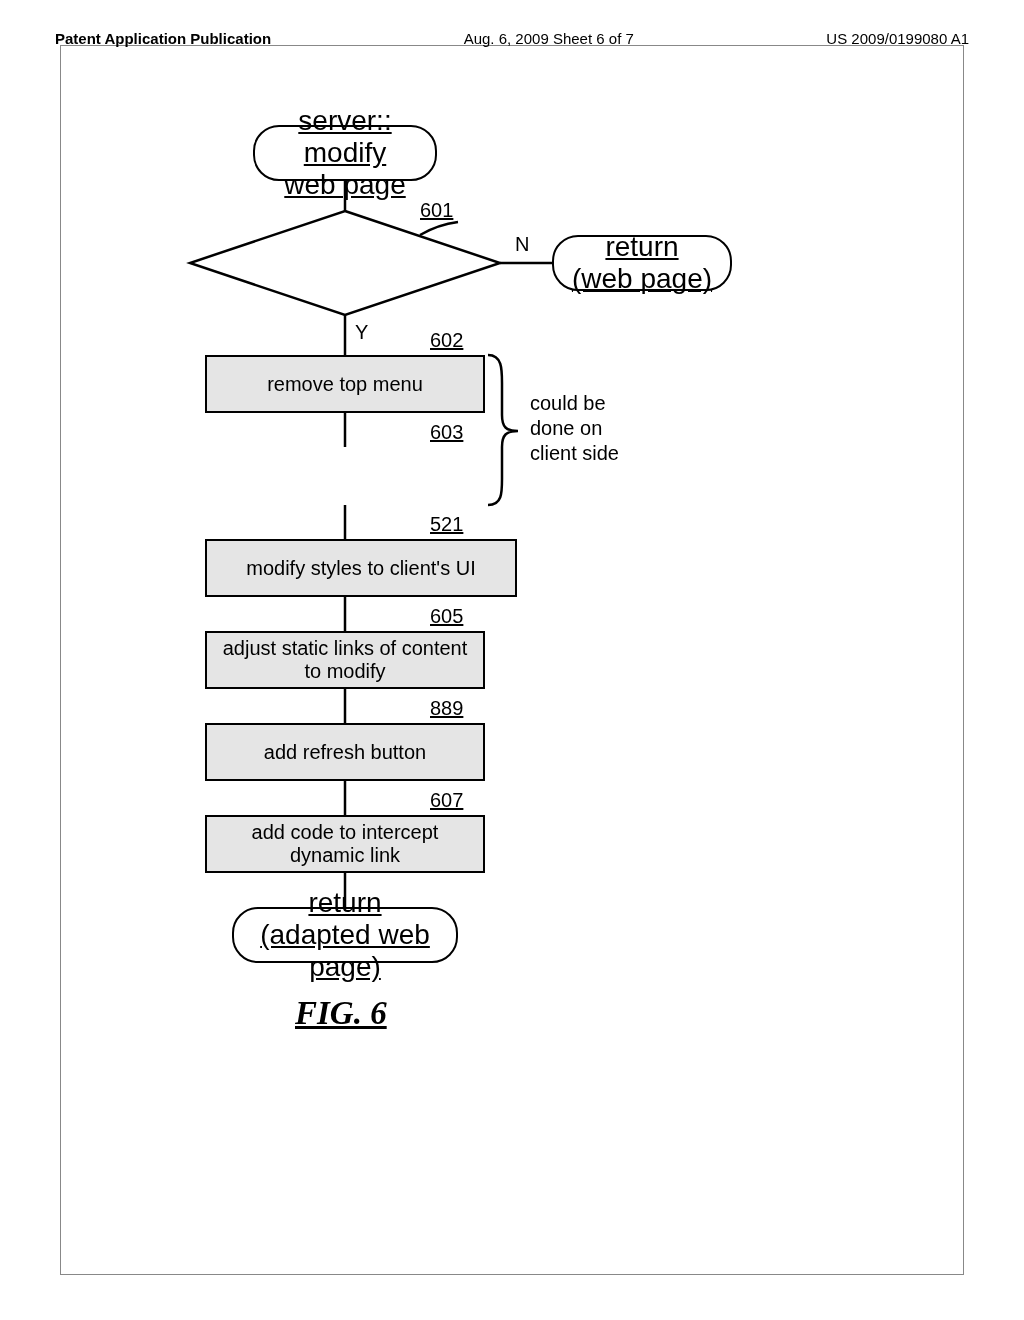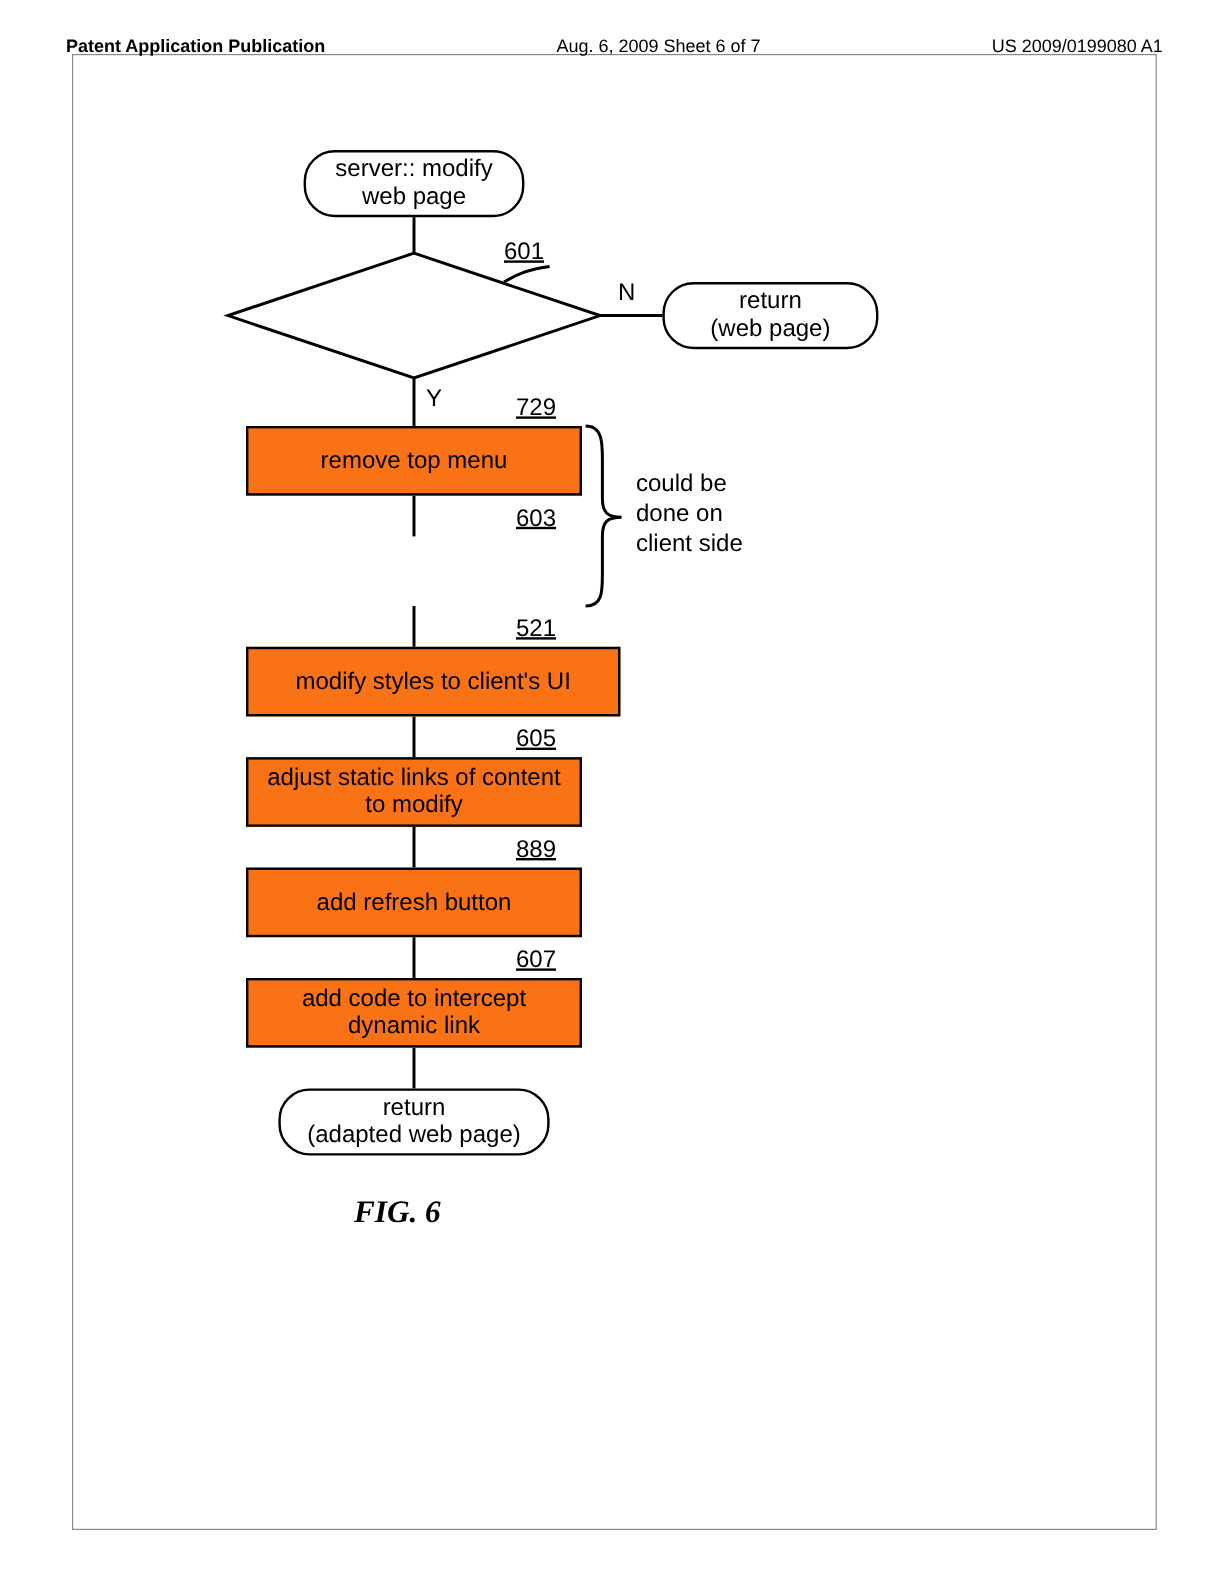--- a/index.html
+++ b/index.html
@@ -37,32 +37,33 @@
     left: 120px;
     width: 630px;
     height: 1000px;
   }
 
   .terminator {
     position: absolute;
     border: 2.5px solid #000;
     border-radius: 26px;
     background: #fff;
-    font-size: 20px;
+    font-size: 28px;
     display: flex;
     align-items: center;
     justify-content: center;
     text-align: center;
     line-height: 1.15;
     padding: 4px 8px;
+    text-decoration: underline;
   }
   .process {
     position: absolute;
     border: 2.5px solid #000;
-    background: #f97316;
+    background: #e5e5e5;
     font-size: 20px;
     display: flex;
     align-items: center;
     justify-content: center;
     text-align: center;
     line-height: 1.15;
     padding: 4px 8px;
   }
 
   .decision-wrap {
@@ -84,24 +85,25 @@
     font-size: 20px;
     text-decoration: underline;
   }
   .label {
     position: absolute;
     font-size: 20px;
   }
 
   .figcap {
     position: absolute;
-    font-size: 26px;
+    font-size: 33px;
     font-style: italic;
     font-weight: bold;
     font-family: "Times New Roman", serif;
+    text-decoration: underline;
   }
 
   svg { overflow: visible; }
   line, polyline, path { stroke: #000; stroke-width: 2.5; fill: none; }
   polygon { stroke: #000; stroke-width: 2.5; fill: #fff; }
 </style>
 </head>
 <body>
 
 <div class="page"></div>
@@ -153,21 +155,21 @@
 
 
   <div class="refnum" style="left:300px; top:74px;">601</div>
   <div class="label" style="left:395px; top:108px;">N</div>
   <div class="label" style="left:235px; top:196px;">Y</div>
 
   <div class="terminator" style="left:432px; top:110px; width:180px; height:56px;">
     <span>return<br>(web page)</span>
   </div>
 
-  <div class="refnum" style="left:310px; top:204px;">729</div>
+  <div class="refnum" style="left:310px; top:204px;">602</div>
   <div class="process" style="left:85px; top:230px; width:280px; height:58px;">
     <span>remove top menu</span>
   </div>
 
   <div class="refnum" style="left:310px; top:296px;">603</div>
 
   <div class="label" style="left:410px; top:266px; width:120px; line-height:1.25;">could be<br>done on<br>client side</div>
 
   <div class="refnum" style="left:310px; top:388px;">521</div>
   <div class="process" style="left:85px; top:414px; width:312px; height:58px;">

